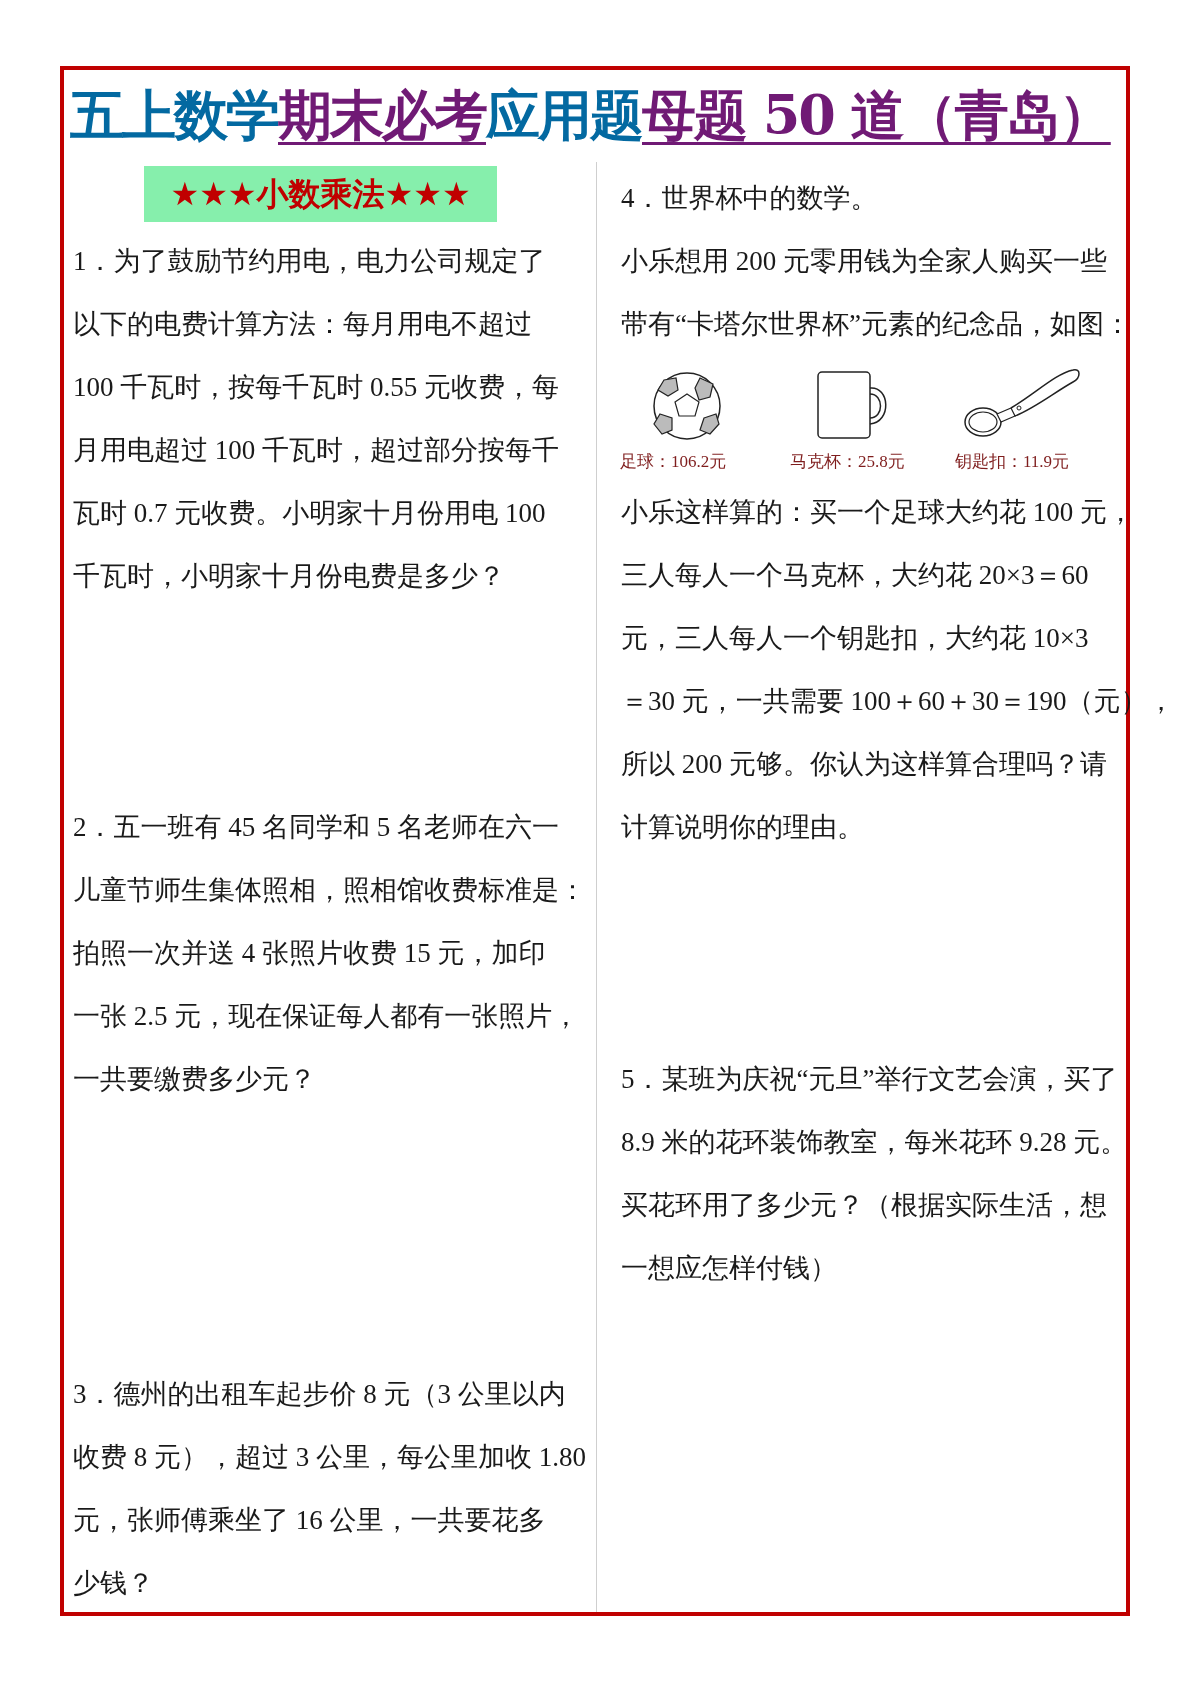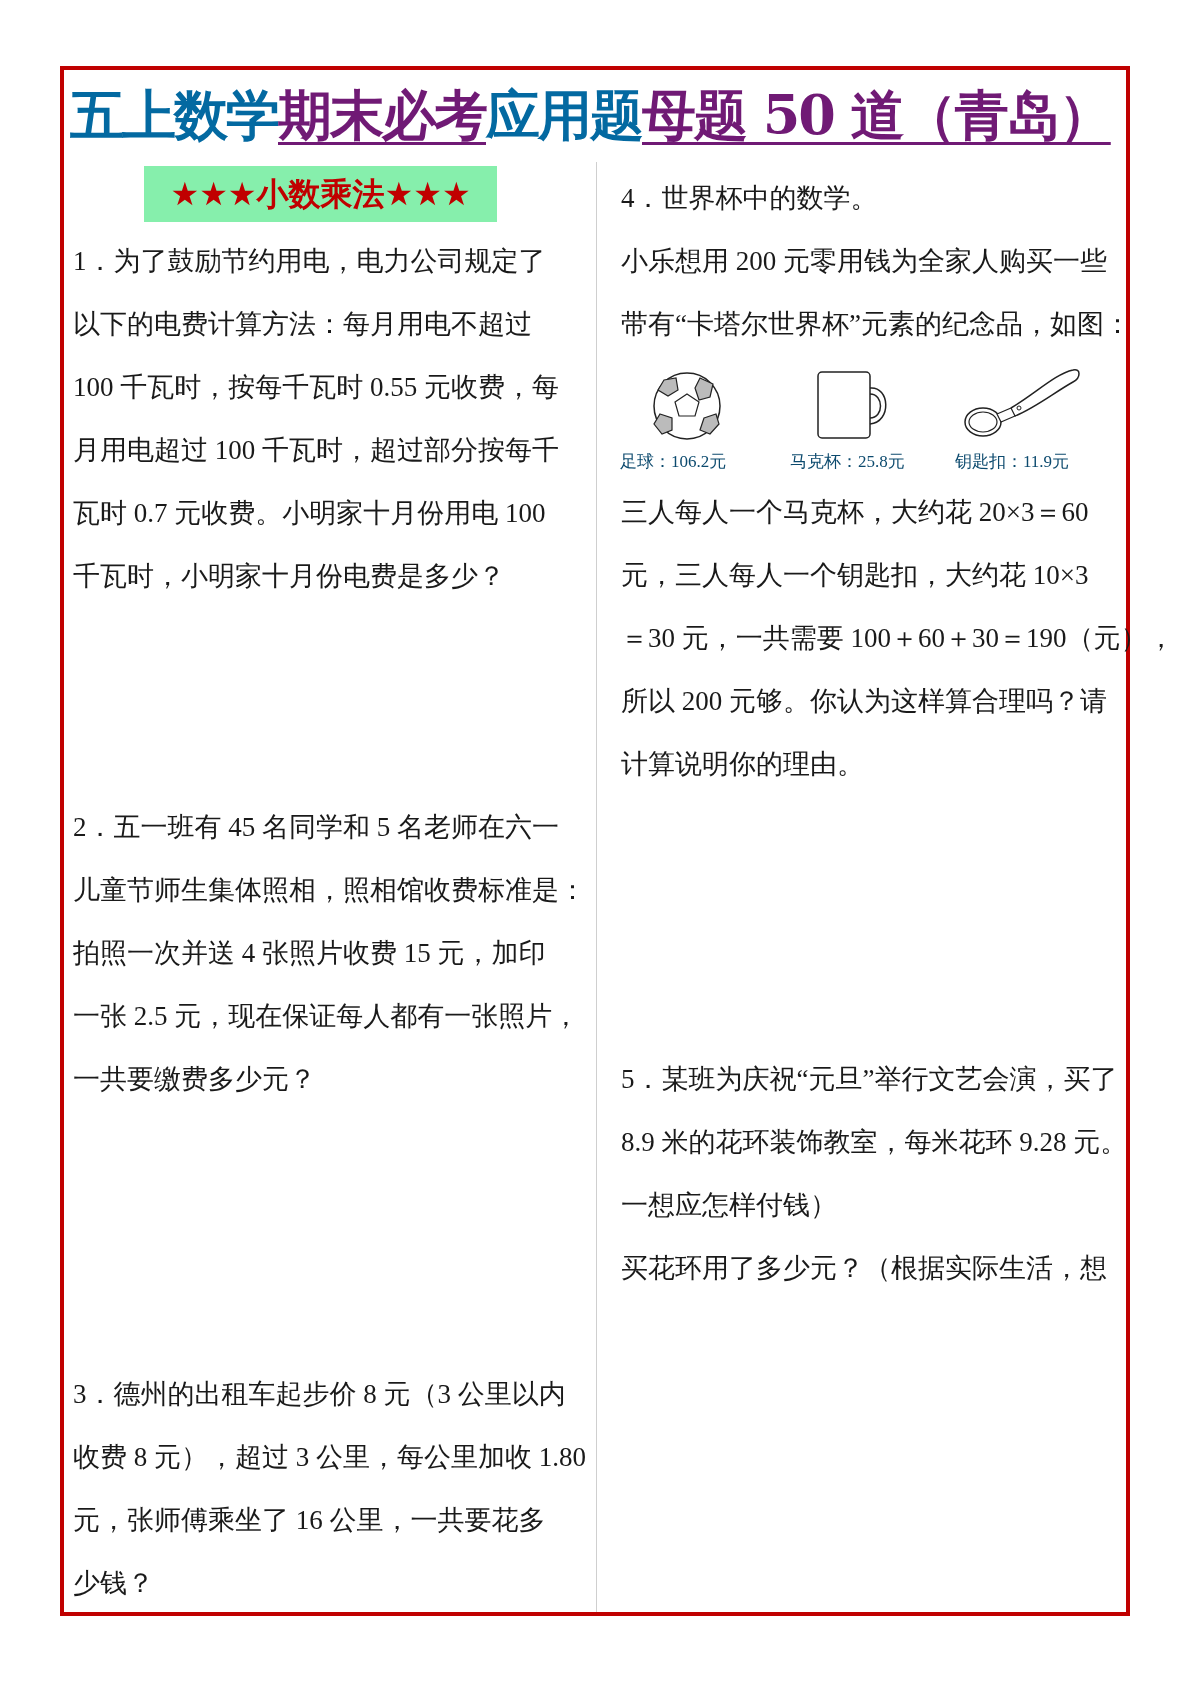--- a/index.html
+++ b/index.html
@@ -17,21 +17,21 @@
   .banner { position:absolute; left:144px; top:166px; width:353px; height:56px;
             background:#86efac; color:#c00000; font-family:"DejaVu Sans","Liberation Sans",sans-serif;
             font-weight:bold; font-size:32px; line-height:56px; text-align:center; white-space:nowrap; }
   .col { position:absolute; font-size:27px; line-height:63px; white-space:nowrap; }
   .col .line { height:63px; }
   .left { left:73px; width:515px; }
   .right { left:621px; width:510px; }
   .items { position:absolute; left:620px; top:358px; width:500px; height:120px; }
   .item { position:absolute; top:0; width:160px; height:120px; }
   .item svg { position:absolute; top:6px; }
-  .item .cap { position:absolute; top:92px; left:0; font-size:17px; white-space:nowrap; color:#0c4a6e; }
+  .item .cap { position:absolute; top:92px; left:0; font-size:17px; white-space:nowrap; color:#7f1d1d; }
 </style>
 </head>
 <body>
 
 <div class="frame"></div>
 
 <div class="title">
   <span class="black">五上数学</span><span class="red">期末必考</span><span class="black">应用题</span><span class="red">母题 50 道（青岛）</span>
 </div>
 
@@ -95,25 +95,26 @@
       <ellipse cx="28" cy="58" rx="14" ry="10" fill="none" stroke="#222" stroke-width="1.2"></ellipse>
       <path d="M42 50 L56 44 L60 52 L46 58 Z" fill="#fff" stroke="#222" stroke-width="1.2"></path>
       <path d="M56 44 C80 30 100 10 118 6 C126 4 126 14 118 18 C100 28 80 44 60 52" fill="none" stroke="#222" stroke-width="1.5"></path>
       <circle cx="64" cy="44" r="2" fill="none" stroke="#222"></circle>
     </svg>
     <div class="cap">钥匙扣：11.9元</div>
   </div>
 </div>
 
 <div class="col right" style="top:481px;">
+  <div class="line">小乐这样算的：买一个足球大约花 100 元，</div>
   <div class="line">三人每人一个马克杯，大约花 20×3＝60</div>
   <div class="line">元，三人每人一个钥匙扣，大约花 10×3</div>
   <div class="line">＝30 元，一共需要 100＋60＋30＝190（元），</div>
   <div class="line">所以 200 元够。你认为这样算合理吗？请</div>
   <div class="line">计算说明你的理由。</div>
 </div>
 
 <div class="col right" style="top:1048px;">
   <div class="line">5．某班为庆祝“元旦”举行文艺会演，买了</div>
   <div class="line">8.9 米的花环装饰教室，每米花环 9.28 元。</div>
+  <div class="line">买花环用了多少元？（根据实际生活，想</div>
   <div class="line">一想应怎样付钱）</div>
-  <div class="line">买花环用了多少元？（根据实际生活，想</div>
 </div>
 
 </body></html>

